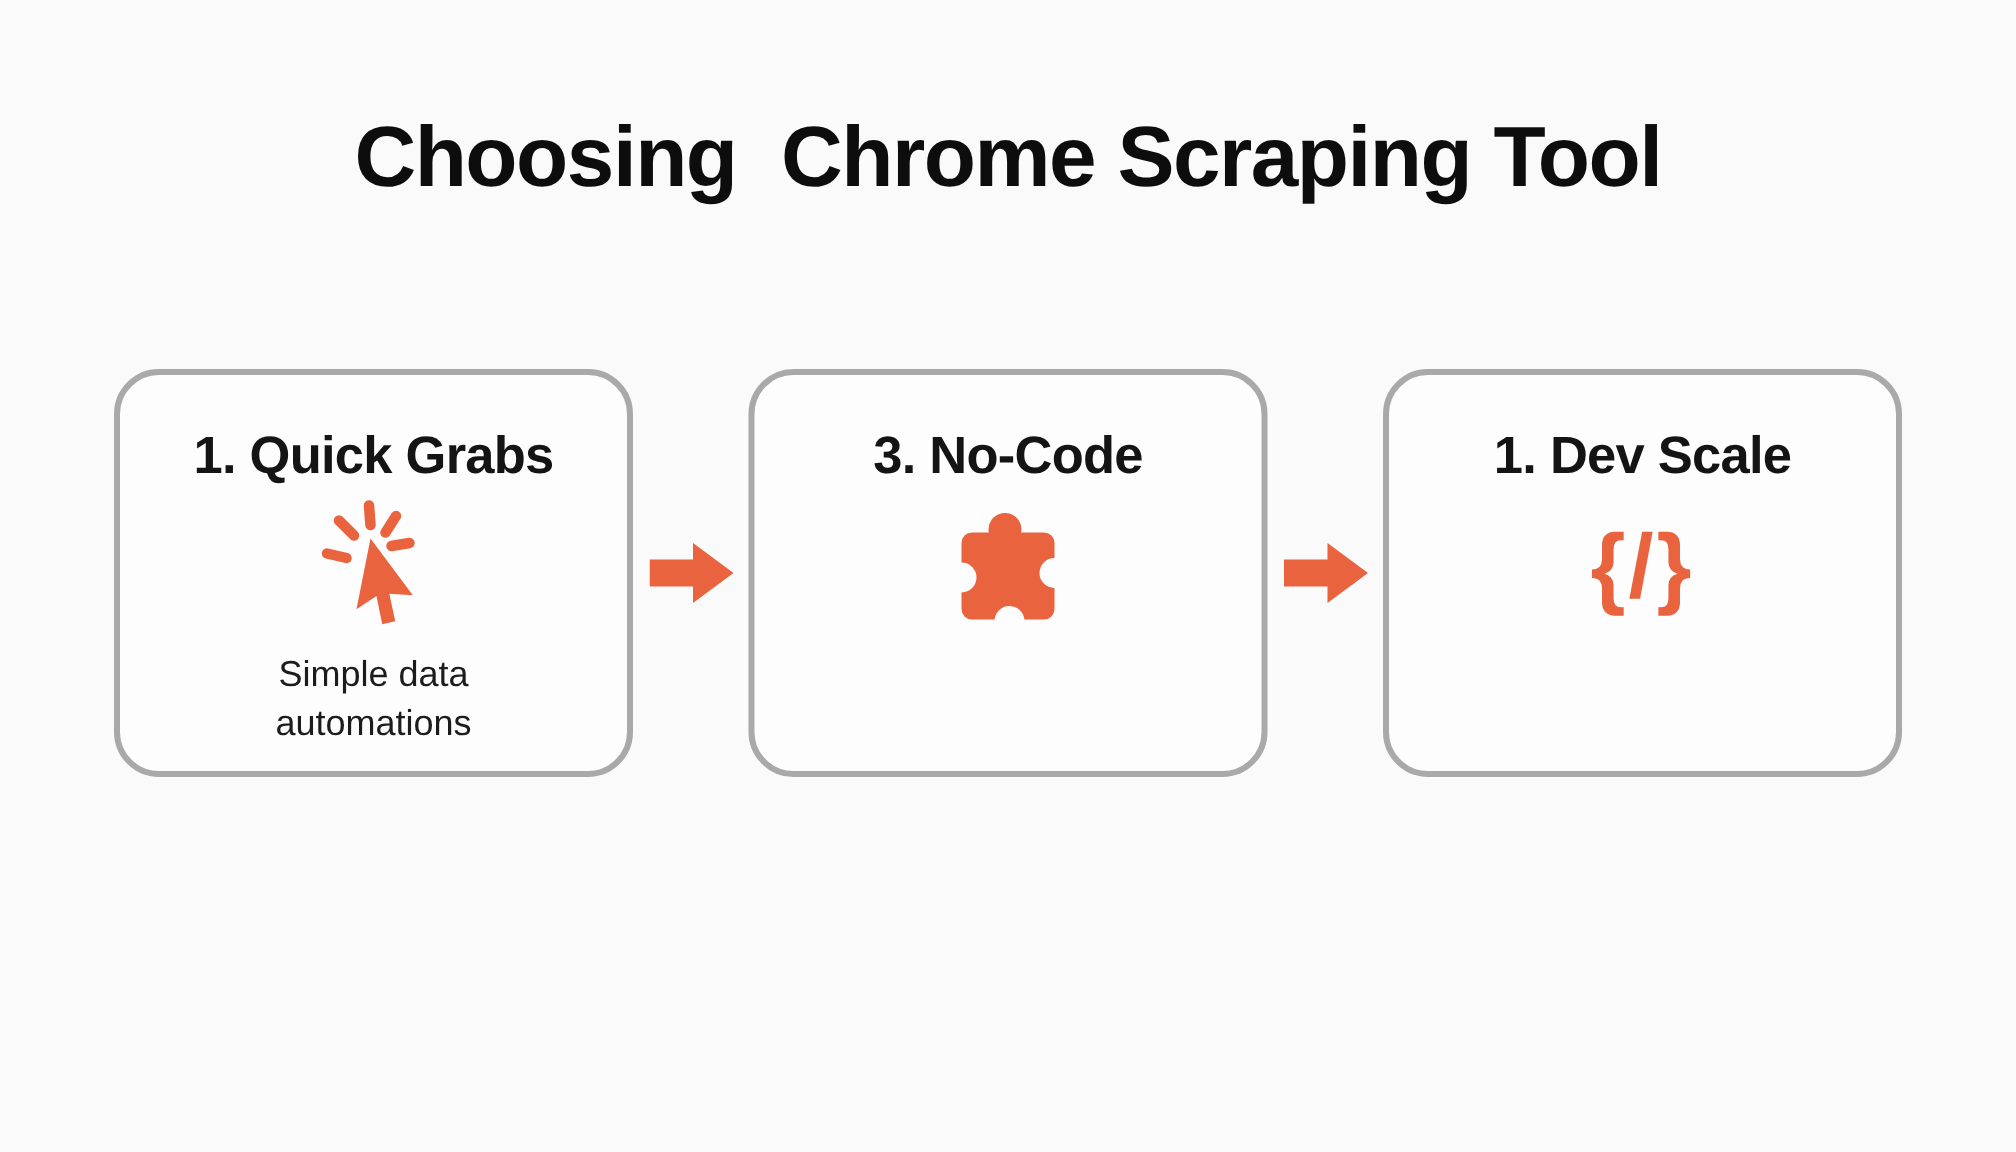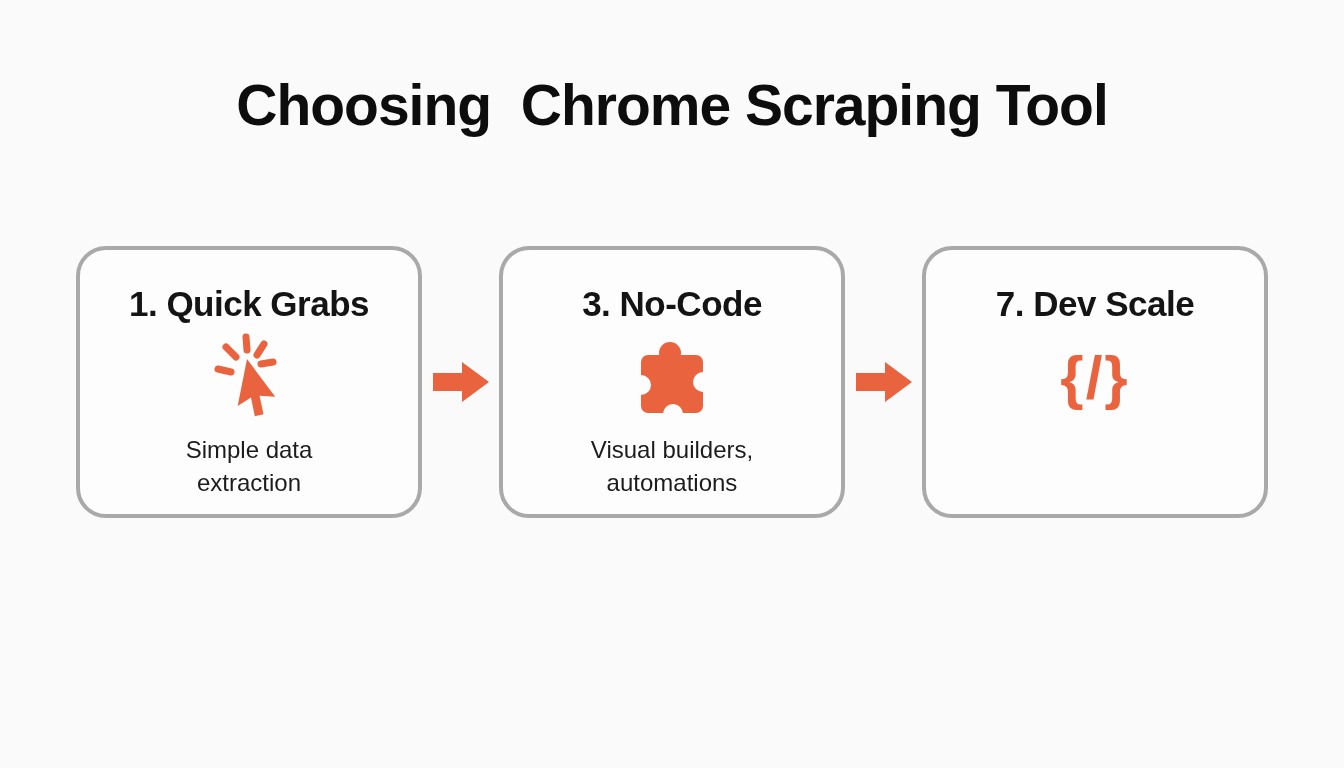--- a/index.html
+++ b/index.html
@@ -105,51 +105,49 @@
             <line x1="42" y1="6" x2="43" y2="19"></line>
             <line x1="60" y1="13" x2="53" y2="24"></line>
             <line x1="69" y1="31" x2="57" y2="33"></line>
           </g>
           <g transform="translate(43,28) rotate(13)">
             <path d="M0 0 L1.5 48 L12.5 36.5 L20.5 54 L28.5 50 L20.5 33 L36 30.5 Z" fill="#e9633e"></path>
           </g>
         </svg>
       </div>
       <div class="card-desc">Simple data
-extraction</div>
+automations</div>
     </div>
 
     <div class="arrow-cell">
       <svg width="56" height="46" viewBox="0 0 56 46" aria-hidden="true">
         <polygon points="0,14 29,14 29,3 56,23 29,43 29,32 0,32" fill="#e9633e"></polygon>
       </svg>
     </div>
 
     <div class="card">
       <div class="card-title">3. No-Code</div>
       <div class="icon-wrap">
         <svg width="72" height="82" viewBox="0 0 72 82" aria-hidden="true">
           <circle cx="34" cy="16" r="11" fill="#e9633e"></circle>
           <rect x="5" y="18" width="62" height="58" rx="7" fill="#e9633e"></rect>
           <circle cx="5" cy="48" r="10" fill="#fdfdfd"></circle>
           <circle cx="67" cy="45" r="10" fill="#fdfdfd"></circle>
           <circle cx="37" cy="77" r="10" fill="#fdfdfd"></circle>
         </svg>
       </div>
-      <div class="card-desc">Visual builders,
-automations</div>
     </div>
 
     <div class="arrow-cell">
       <svg width="56" height="46" viewBox="0 0 56 46" aria-hidden="true">
         <polygon points="0,14 29,14 29,3 56,23 29,43 29,32 0,32" fill="#e9633e"></polygon>
       </svg>
     </div>
 
     <div class="card">
-      <div class="card-title">7. Dev Scale</div>
+      <div class="card-title">1. Dev Scale</div>
       <div class="icon-wrap">
         <div class="code-glyph">{/}</div>
       </div>
     </div>
 
   </div>
 </div>
 
 </body></html>

